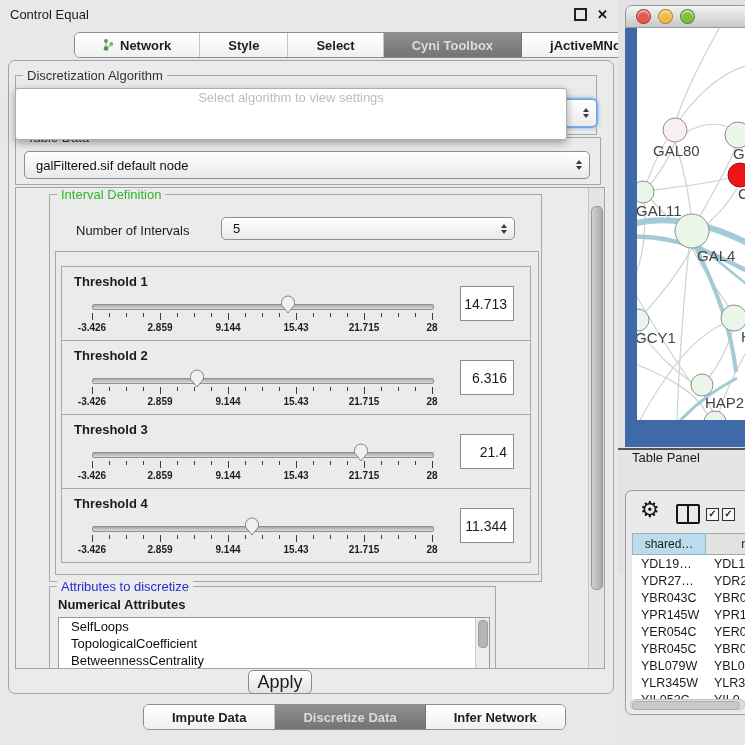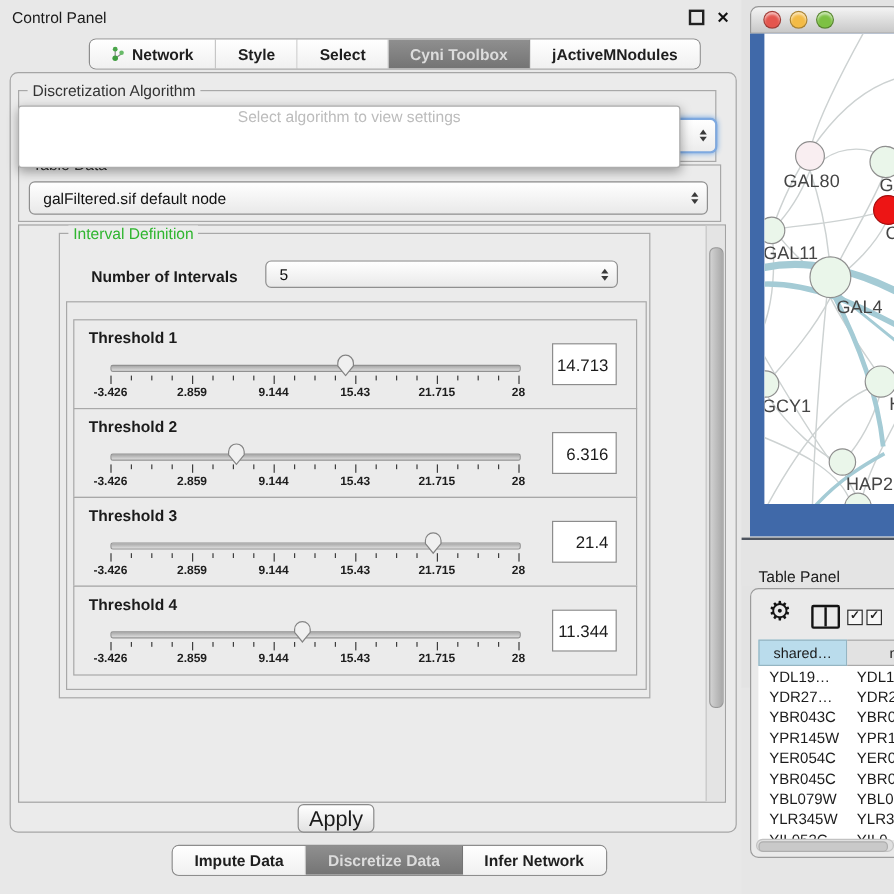--- a/index.html
+++ b/index.html
@@ -11,21 +11,21 @@
   .cp-titlebar{position:absolute;left:0;top:0;width:100%;height:28px;display:flex;align-items:center;
                padding:0 10px;box-sizing:border-box;font-size:13px}
   .cp-title{flex:1}
   .float-icon{width:9px;height:9px;border:2px solid #222;margin-right:10px}
   .close-icon{font-size:13px;font-weight:bold;color:#111}
 
   .seg-bar{position:absolute;display:flex;height:24px;border:1px solid #8d8d8d;border-radius:6px;
            overflow:hidden;background:#fff}
   #top-tabs{left:74px;top:32px}
   #bottom-tabs{left:143px;top:704px}
-  .seg{display:flex;align-items:center;padding:0 18px;font-size:13px;font-weight:700;color:#1e1e1e;
+  .seg{display:flex;align-items:center;padding:0 28px;font-size:13px;font-weight:700;color:#1e1e1e;
        background:linear-gradient(#ffffff,#f0f0f0);border-right:1px solid #c6c6c6;white-space:nowrap}
   .seg:last-child{border-right:none}
   .seg.sel{background:linear-gradient(#8f8f8f,#747474);color:#dcdcdc;border-right-color:#747474}
   .net-ic{display:inline-flex;margin-right:6px}
 
   .panel{position:absolute;left:8px;top:60px;width:604px;height:632px;background:#ebebeb;
          border:1px solid #a5a5a5;border-radius:7px}
 
   .group{position:absolute;border:1px solid #a8a8a8}
   .glegend{position:absolute;top:-8px;left:7px;background:#ebebeb;padding:0 4px;font-size:13px;line-height:15px;white-space:nowrap}
@@ -49,21 +49,21 @@
   #tabledata-group{left:6px;top:76px;width:584px;height:46px}
   #td-combo{left:8px;top:13px;width:566px;height:28px}
 
   .viewport{position:absolute;left:6px;top:126px;width:588px;height:480px;border:1px solid #a3a3a3;
             background:#ebebeb;overflow:hidden}
   .vscroll{position:absolute;right:0;top:0;width:15px;height:100%;background:#e4e4e4;border-left:1px solid #c6c6c6}
   .vthumb{position:absolute;left:2px;top:18px;width:10px;height:382px;border-radius:5px;
           background:linear-gradient(90deg,#d2d2d2,#a9a9a9);border:1px solid #979797}
 
   #iv-group{left:33px;top:6px;width:491px;height:386px}
-  #niv-label{position:absolute;left:26px;top:28px;font-weight:700;font-size:13px}
+  #niv-label{position:absolute;left:26px;top:28px;font-weight:400;font-size:13px}
   #niv-combo{left:171px;top:22px;width:294px;height:23px}
 
   #thr-group{left:5px;top:56px;width:482px;height:322px}
   .thr{position:relative;width:470px;height:75px;border:1px solid #a8a8a8;margin:-1px 0 0 5px;background:#ebebeb;box-sizing:border-box}
   .thr:first-child{margin-top:14px}
   .thr-label{position:absolute;left:12px;top:7px;font-weight:700;font-size:13px}
   .track{position:absolute;left:30px;top:37px;width:340px;height:4px;border-radius:2px;
          background:linear-gradient(#a9a9a9,#dcdcdc);border:1px solid #919191}
   .track-zone{position:absolute;left:30px;top:28px;width:340px;height:20px}
   .thumb{position:absolute;top:0;transform:translateX(-50%);line-height:0}
@@ -88,21 +88,21 @@
   
   #right{position:absolute;left:618px;top:0;width:127px;height:573px;background:#e3e3e3}
   .netwin{position:absolute;left:7px;top:5px;width:125px;height:442px}
   .net-titlebar{height:23px;background:linear-gradient(#f4f4f4,#c8c8c8);border:1px solid #979797;border-radius:7px 7px 0 0;
                 display:flex;align-items:center;padding-left:10px;gap:7px;box-sizing:border-box}
   .tl{width:13px;height:13px;border-radius:50%;border:1px solid rgba(0,0,0,.3);box-shadow:inset 0 2px 2px rgba(255,255,255,.6)}
   .net-frame{position:absolute;top:23px;left:0;width:125px;height:419px;background:#4069a9}
   .net-canvas{position:absolute;left:12px;top:0;width:113px;height:392px;background:#fff;overflow:hidden}
 
   .tp-header{position:absolute;left:0;top:448px;width:127px;height:40px;background:#e4e4e4;border-top:2px solid #4e5560;
-             font-size:13px;display:flex;align-items:flex-end;padding-left:14px;box-sizing:border-box}
+             font-size:13px;display:flex;align-items:flex-start;padding-left:14px;box-sizing:border-box}
   .tp-body{position:absolute;left:7px;top:490px;width:125px;height:223px;background:#eaeaea;border:1px solid #9c9c9c;
            border-radius:7px;overflow:hidden}
   .gear{position:absolute;left:14px;top:6px;font-size:22px;color:#141414;line-height:26px}
   .split-icon{position:absolute;left:50px;top:13px;width:20px;height:16px;border:2px solid #141414;border-radius:2px}
   .split-icon div{position:absolute;left:50%;top:0;width:2px;height:100%;background:#141414;transform:translateX(-50%)}
   .cbx{position:absolute;top:17px;width:11px;height:11px;border:1.5px solid #2e2e2e;background:#f7f7f7;
        font-size:10px;line-height:10px;text-align:center;color:#222;font-weight:700}
   .tp-table{position:absolute;left:6px;top:42px;width:160px}
   .tp-head{display:flex;height:22px}
   .th1{width:74px;background:#badcec;border:1px solid #95b5c2;display:flex;align-items:center;justify-content:center;
@@ -115,21 +115,21 @@
   .td2{padding-left:8px}
   .hscroll{position:absolute;left:4px;bottom:4px;width:115px;height:11px;background:#e0e0e0;border:1px solid #c2c2c2;
            border-radius:6px;box-sizing:border-box}
   .hthumb{position:absolute;left:1px;top:1px;width:106px;height:7px;border-radius:4px;background:#c9c9c9;border:1px solid #aeaeae}
 </style>
 </head>
 <body>
 
 <div id="control-panel">
   <div class="cp-titlebar">
-    <div class="cp-title">Control Panel</div>
+    <div class="cp-title">Control Equal</div>
     <div class="float-icon"></div>
     <div class="close-icon">✕</div>
   </div>
 
   <div id="top-tabs" class="seg-bar">
       <div class="seg">
         <span class="net-ic">
           <svg width="11" height="14" viewBox="0 0 11 14">
             <path d="M3 4.5 L3 9 M4 10 L8 7" stroke="#8a8a8a" stroke-width="1"></path>
             <circle cx="3" cy="3" r="2" fill="#4aa54a"></circle>
@@ -354,20 +354,34 @@
                   <div class="thumb" style="left: 46.9993%;"><svg width="15" height="19" viewBox="0 0 15 19">
                       <path d="M1,7.5 a6.5,6.5 0 0 1 13,0 v2.5 l-6.5,8 -6.5,-8 z" fill="#f0f0f0" stroke="#848484"></path>
                     </svg></div>
                 </div>
                 <div class="valbox">11.344</div>
               </div>
             </div>
         </div>
       </div>
 
+      <div id="attr-group" class="group">
+        <span class="glegend lg-blue">Attributes to discretize</span>
+        <div id="attr-sub">Numerical Attributes</div>
+        <div class="listbox">
+          <div id="attr-items">
+              <div class="litem">SelfLoops</div>
+              <div class="litem">TopologicalCoefficient</div>
+              <div class="litem">BetweennessCentrality</div>
+            </div>
+          <div class="lscroll">
+              <div class="lthumb"></div>
+            </div>
+        </div>
+      </div>
 
       <div class="vscroll">
           <div class="vthumb"></div>
         </div>
     </div>
 
     <div class="apply-btn">Apply</div>
   </div>
 
   <div id="bottom-tabs" class="seg-bar">

